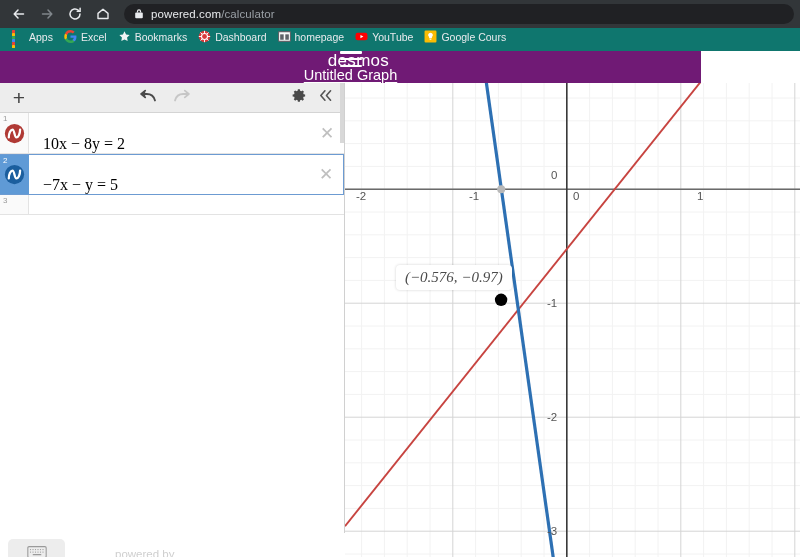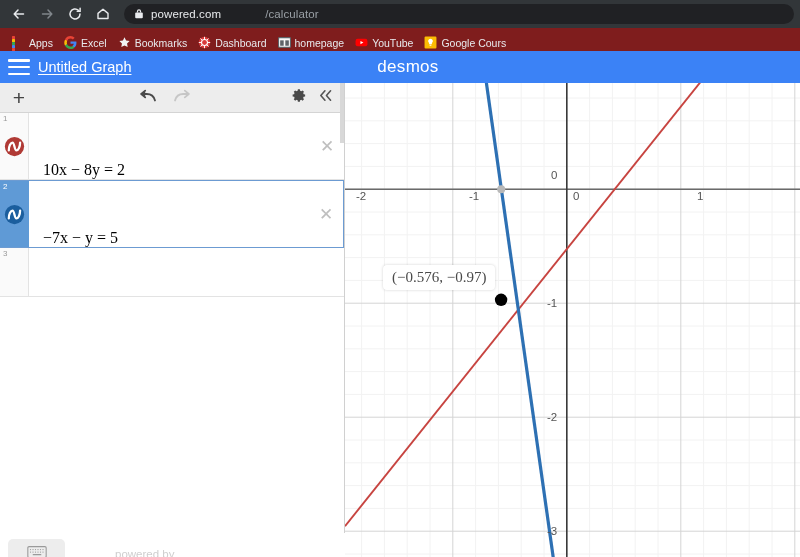--- a/index.html
+++ b/index.html
@@ -24,25 +24,25 @@
   .nav-btn svg { display: block; }
   .omnibox {
     flex: 1 1 auto; height: 20px; background: #202124;
     border-radius: 10px; display: flex; align-items: center;
     padding: 0 10px; margin-left: 6px; gap: 7px; overflow: hidden;
   }
   .omnibox-url {
     font-size: 11.5px; color: #e8eaed; white-space: nowrap;
     letter-spacing: .1px;
   }
-  .omnibox-url .dim { color: #9aa0a6; margin-left: 44px; }
+  .omnibox-url .dim { color: #9aa0a6; }
 
   .bookmark-bar {
-    height: 23px; display: flex; align-items: flex-end;
-    padding: 0 7px; gap: 0px; background: #7f1d1d; overflow: hidden;
+    height: 23px; display: flex; align-items: flex-start;
+    padding: 0 7px; gap: 0px; background: #0f766e; overflow: hidden;
   }
   .bm {
     display: flex; align-items: center; gap: 4px;
     padding: 2px 6px 2px 5px; border-radius: 3px;
     font-size: 10.5px; color: #e8eaed; white-space: nowrap;
     flex: 0 0 auto;
   }
   .bm-ico { width: 13px; height: 13px; flex: 0 0 auto; display: block; }
   .bm-ico svg, .bm-ico div { display:block; }
 
@@ -50,22 +50,22 @@
   .apps-grid {
     width: 12px; height: 12px; display: grid;
     grid-template-columns: repeat(3, 3px);
     grid-template-rows: repeat(3, 3px);
     gap: 1.5px;
   }
   .apps-grid i { display: block; width: 3px; height: 3px; border-radius: .5px; }
 
   
   .desmos-header {
-    height: 32px; background: #3b82f6; position: relative;
-    display: flex; align-items: center; width: 800px;
+    height: 32px; background: #701a75; position: relative;
+    display: flex; align-items: center; width: 701px; flex-direction: column;
   }
   .hamburger {
     width: 22px; height: 16px; margin-left: 8px; margin-right: 8px;
     display: flex; flex-direction: column; justify-content: space-between;
     flex: 0 0 auto;
   }
   .hamburger i { display:block; height: 2.5px; background: #fff; border-radius: 1px; }
   .graph-title {
     color: #ffffff; font-size: 14.5px;
     text-decoration: underline; text-underline-offset: 2px;
@@ -109,22 +109,22 @@
     display: flex; align-items: center; justify-content: center;
   }
   .exp-row.selected .row-gutter { background: #5f9ad6; border-right: none; }
   .row-num {
     position: absolute; top: 1px; left: 3px;
     font-size: 8px; color: #999;
   }
   .exp-row.selected .row-num { color: #fff; }
   .curve-badge { width: 21px; height: 21px; border-radius: 50%; display:block; }
   .row-content {
-    flex: 1 1 auto; display: flex; align-items: flex-start;
-    padding-left: 14px; overflow: hidden; margin-top: 48px;
+    flex: 1 1 auto; display: flex; align-items: flex-end;
+    padding-left: 14px; overflow: hidden;
   }
   .math {
     font-family: "Liberation Serif", serif;
     font-size: 16px; color: #000; white-space: nowrap;
   }
   .row-x {
     width: 34px; flex: 0 0 auto; display: flex;
     align-items: center; justify-content: center;
     color: #bfbfbf; font-size: 17px; font-weight: 300;
   }
@@ -483,16 +483,16 @@
     <div class="tick-label" style="left:11px; top:107px;">-2</div>
     <div class="tick-label" style="left:124px; top:107px;">-1</div>
     <div class="tick-label" style="left:228px; top:107px;">0</div>
     <div class="tick-label" style="left:352px; top:107px;">1</div>
 
     <div class="tick-label" style="left:206px; top:86px;">0</div>
     <div class="tick-label" style="left:202px; top:214px;">-1</div>
     <div class="tick-label" style="left:202px; top:328px;">-2</div>
     <div class="tick-label" style="left:202px; top:442px;">-3</div>
 
-    <div class="point-label" style="left:38px; top:182px;">(−0.576, −0.97)</div>
+    <div class="point-label" style="left:51px; top:182px;font-style:italic;">(−0.576, −0.97)</div>
   </div>
 
 </div>
 
 </body></html>

